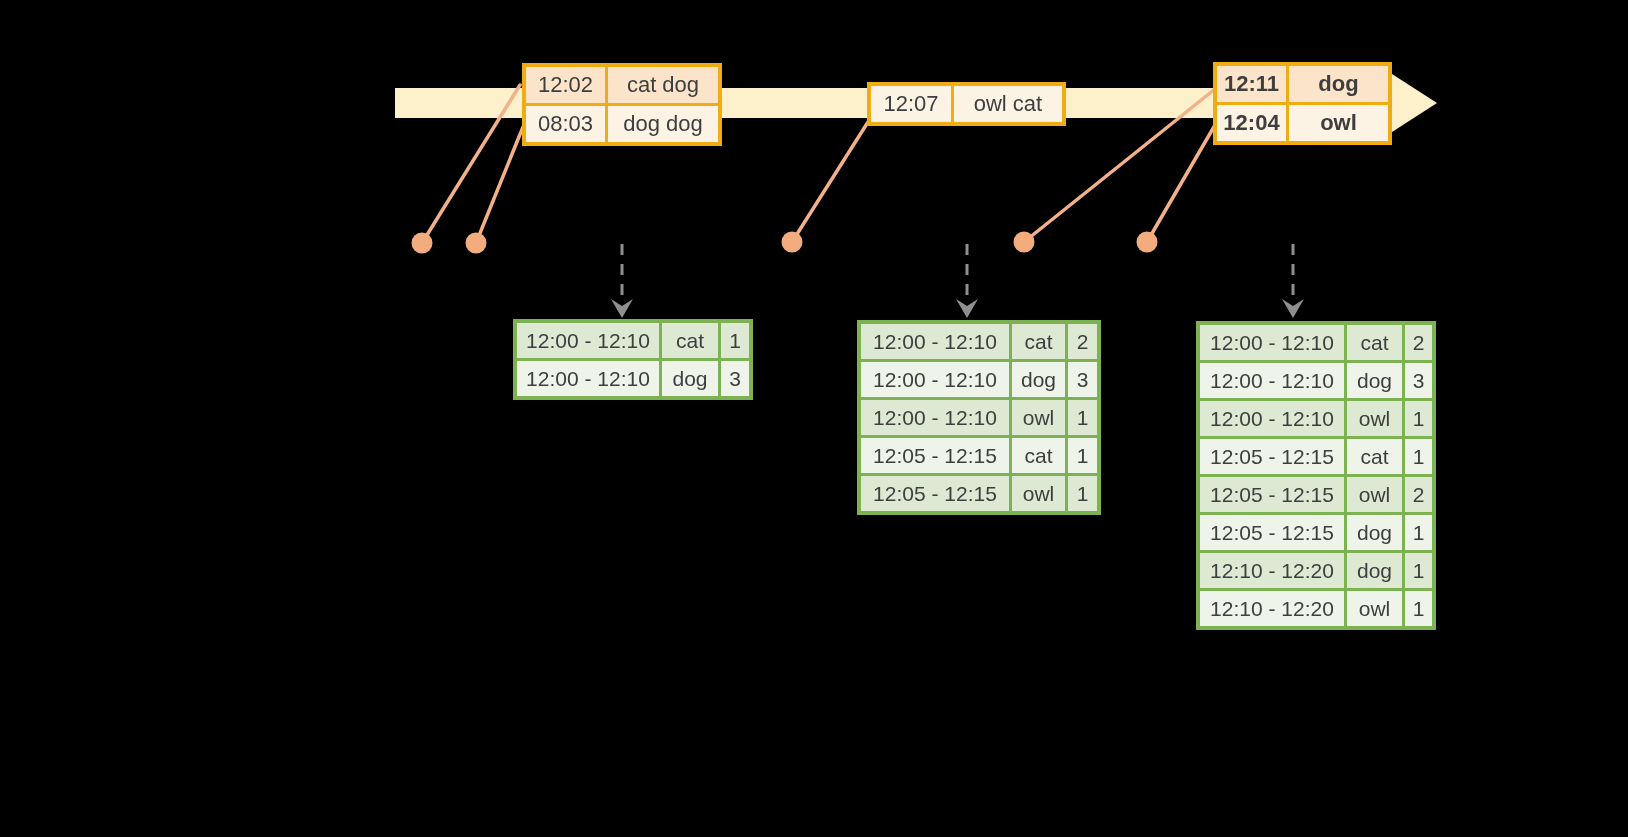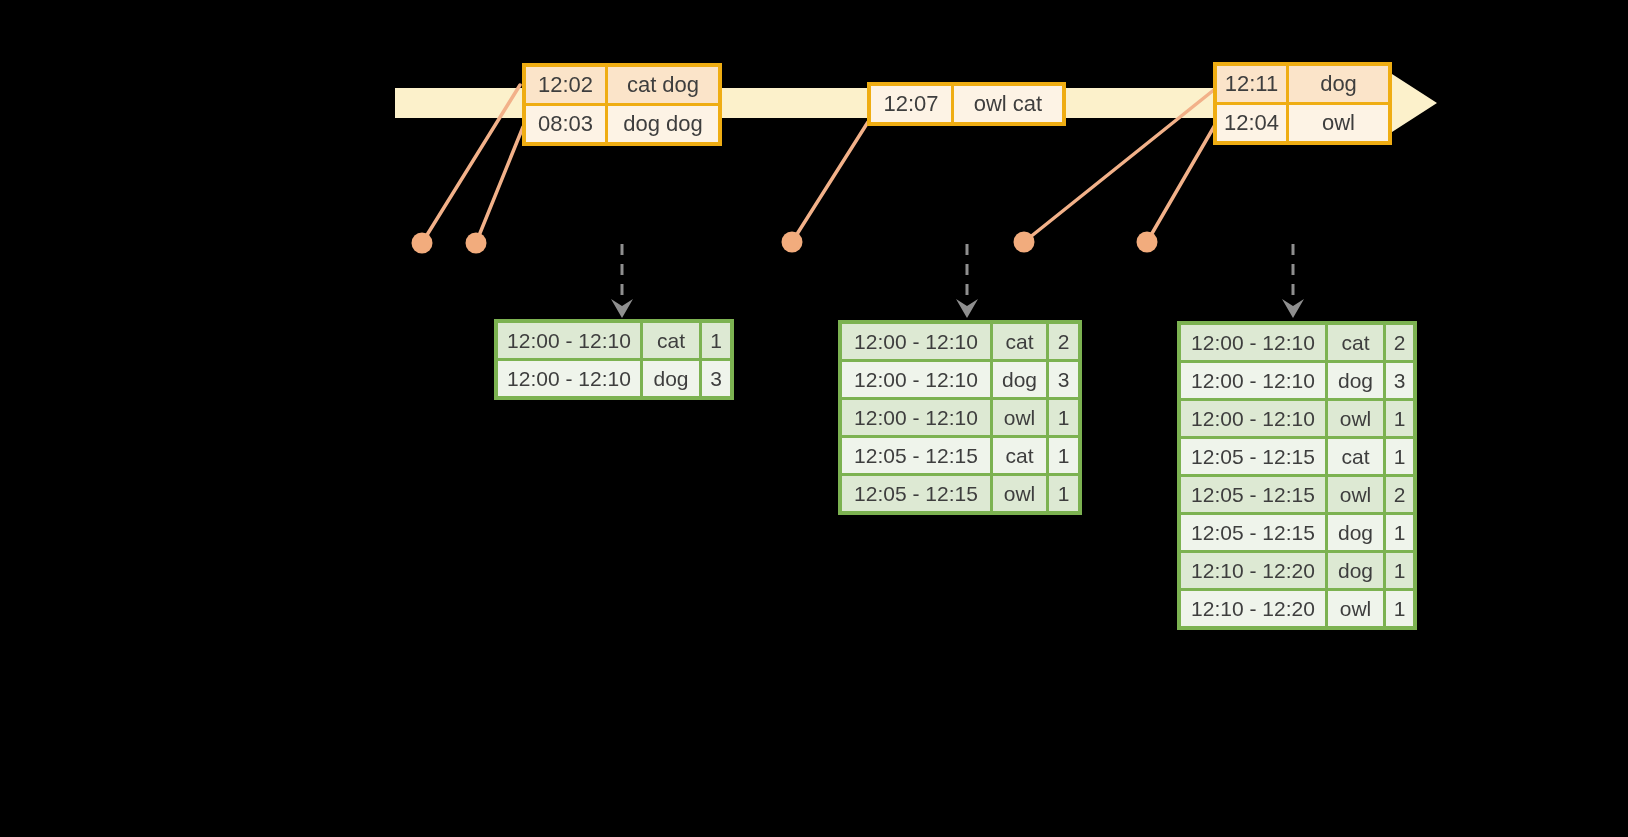--- a/index.html
+++ b/index.html
@@ -24,21 +24,21 @@
   svg{position:absolute;left:0;top:0;}
   .band{fill:var(--band);}
   .conn{stroke:var(--salmon);stroke-width:3.5px;fill:none;stroke-linecap:round;}
   .dot{fill:var(--salmon-dot);}
   .dash{stroke:var(--gray);stroke-width:3px;stroke-dasharray:11 9;fill:none;}
   .dhead{fill:var(--gray);}
   .etable,.gtable{
     position:absolute;display:grid;gap:3px;box-sizing:content-box;
   }
   .etable{background:var(--amber);border:4px solid var(--amber);}
-  .gtable{background:var(--green);border:4px solid var(--green);}
+  .gtable{background:var(--green);border:4px solid var(--green);margin-left:19px;}
   .cell{
     display:flex;align-items:center;justify-content:center;
     white-space:nowrap;overflow:hidden;
   }
   .etable .cell{height:36px;font-size:22px;}
   .gtable .cell{height:35px;font-size:21px;}
   .etable .cell.dark{background:var(--peach);}
   .etable .cell.light{background:var(--cream);}
   .gtable .cell.dark{background:var(--green-dark);}
   .gtable .cell.light{background:var(--green-light);}
@@ -83,21 +83,21 @@
       <div class="cell dark">cat dog</div>
       <div class="cell light">08:03</div>
       <div class="cell light">dog dog</div>
     </div>
 
   <div class="etable" style="left:867px;top:82px;grid-template-columns:80px 108px;">
       <div class="cell light">12:07</div>
       <div class="cell light">owl cat</div>
     </div>
 
-  <div class="etable" style="left:1213px;top:62px;grid-template-columns:69px 99px;">
+  <div class="etable" style="left:1213px;top:62px;grid-template-columns:69px 99px;font-weight:bold;">
       <div class="cell dark">12:11</div>
       <div class="cell dark">dog</div>
       <div class="cell light">12:04</div>
       <div class="cell light">owl</div>
     </div>
 
   <div class="gtable" style="left:494px;top:319px;grid-template-columns:142px 56px 28px;">
       <div class="cell dark">12:00 - 12:10</div>
       <div class="cell dark">cat</div>
       <div class="cell dark">1</div>

